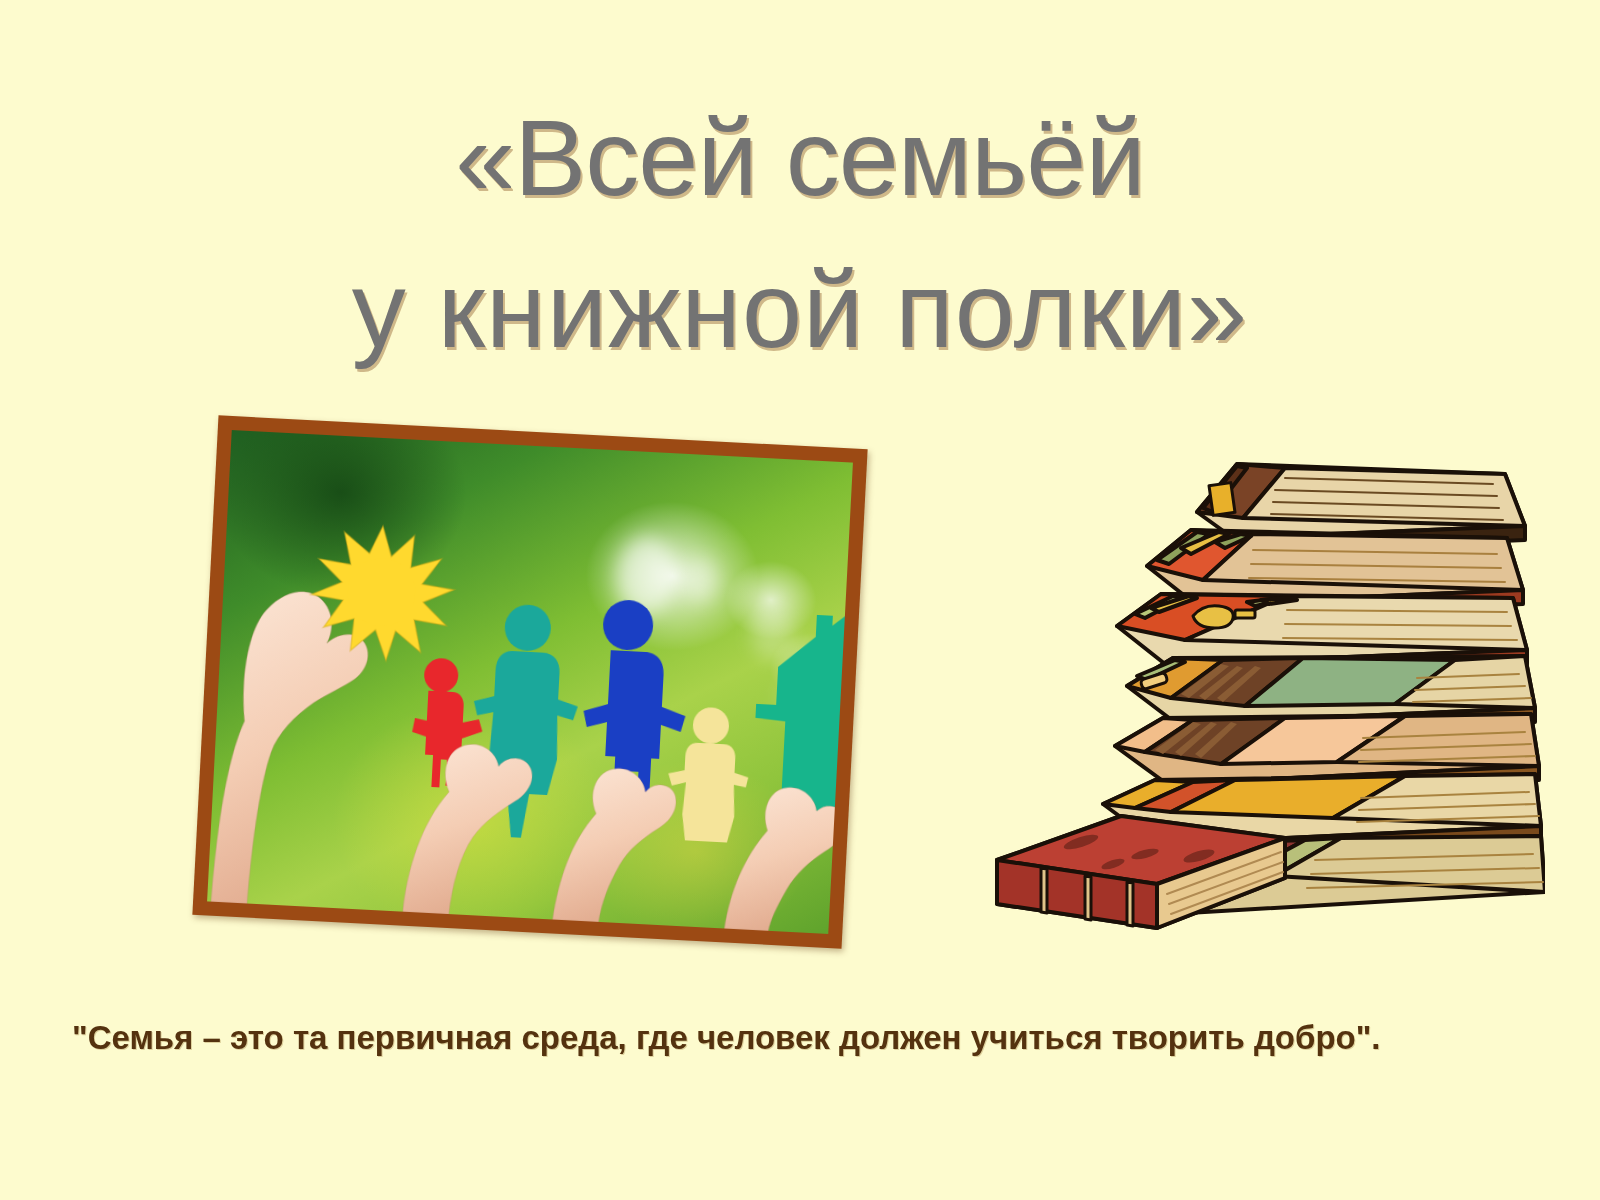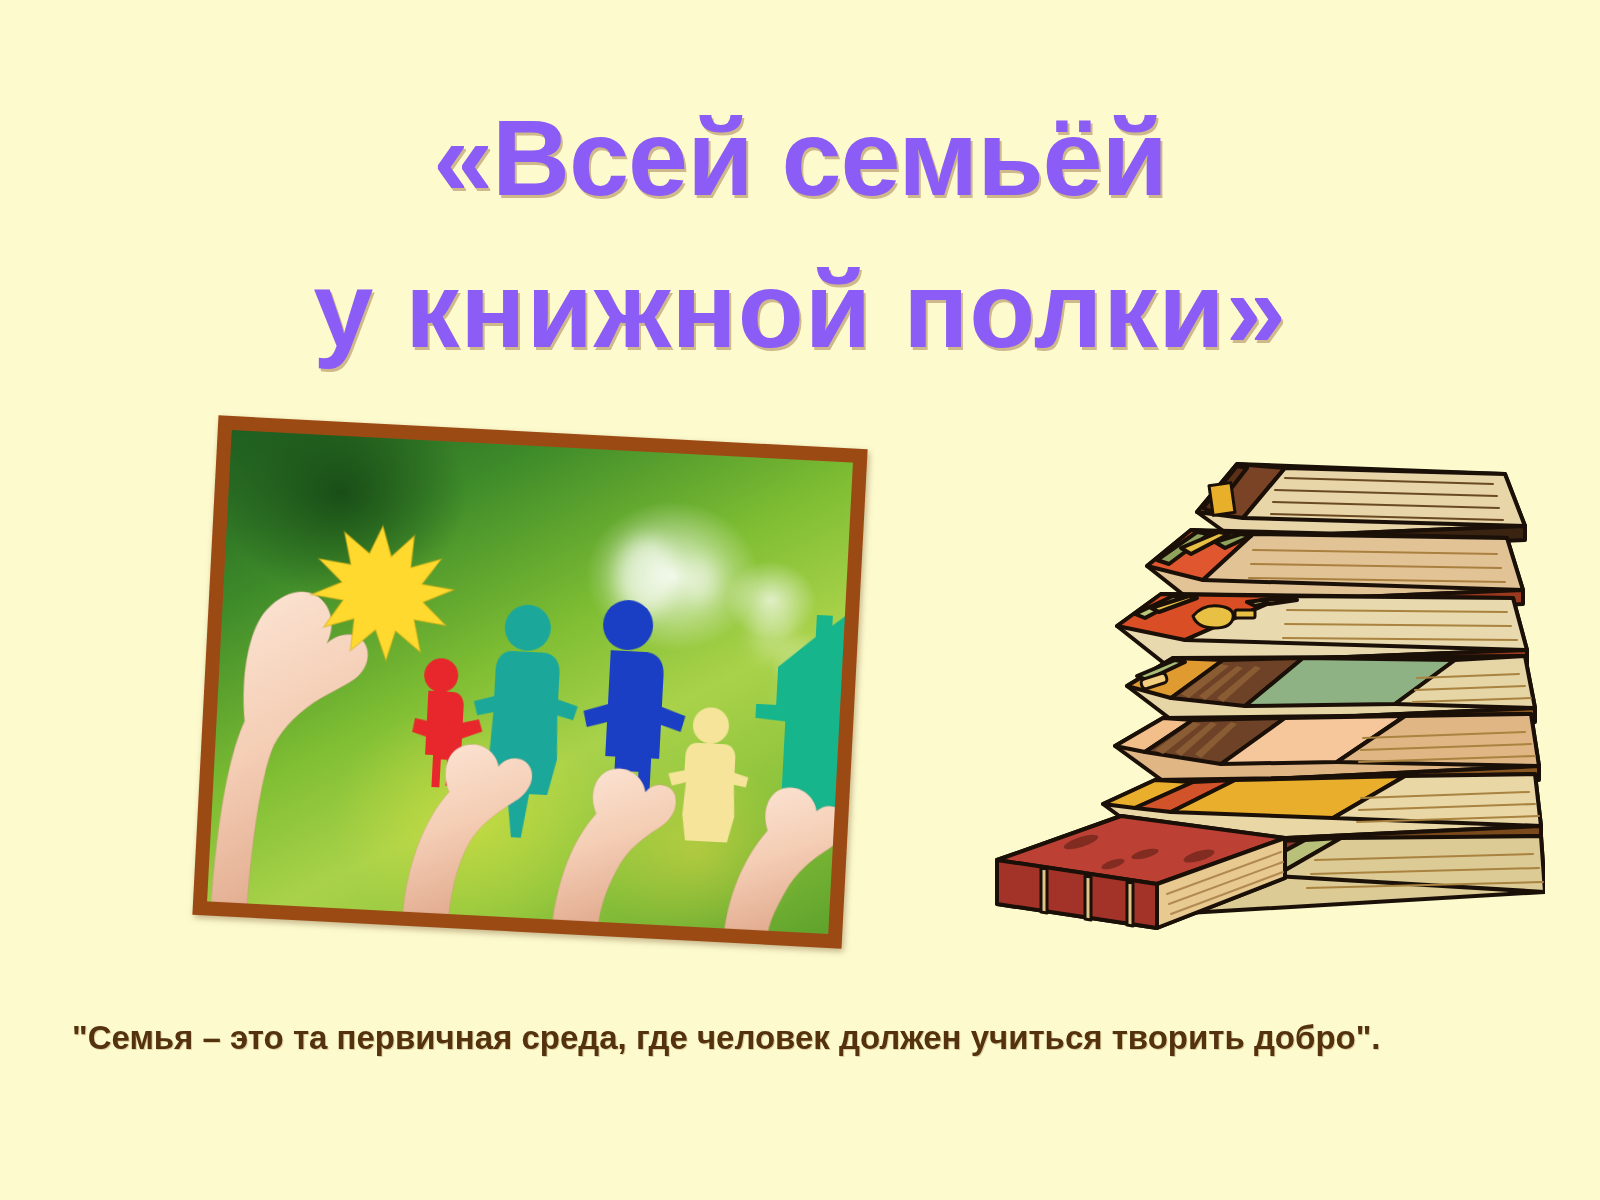--- a/index.html
+++ b/index.html
@@ -7,22 +7,22 @@
     width:1600px;height:1200px;
     background:#FDFBCE;
     font-family:"Liberation Sans","DejaVu Sans",sans-serif;
     overflow:hidden;position:relative;
   }
   .slide{position:relative;width:1600px;height:1200px;overflow:hidden;background:#FDFBCE;}
 
   
   .title-block{position:absolute;left:0;top:104px;width:1600px;text-align:center;}
   .title-line{
-    color:#8b5cf6;
-    font-weight:bold;
+    color:#737373;
+    font-weight:normal;
     letter-spacing:-1px;
     line-height:1.0;
     white-space:nowrap;
     text-shadow:2px 3px 0 rgba(120,60,10,.35);
   }
   .title-line-1{font-size:108px;}
   .title-line-2{font-size:108px;margin-top:44px;letter-spacing:1px;}
 
   
   .photo-wrap{

